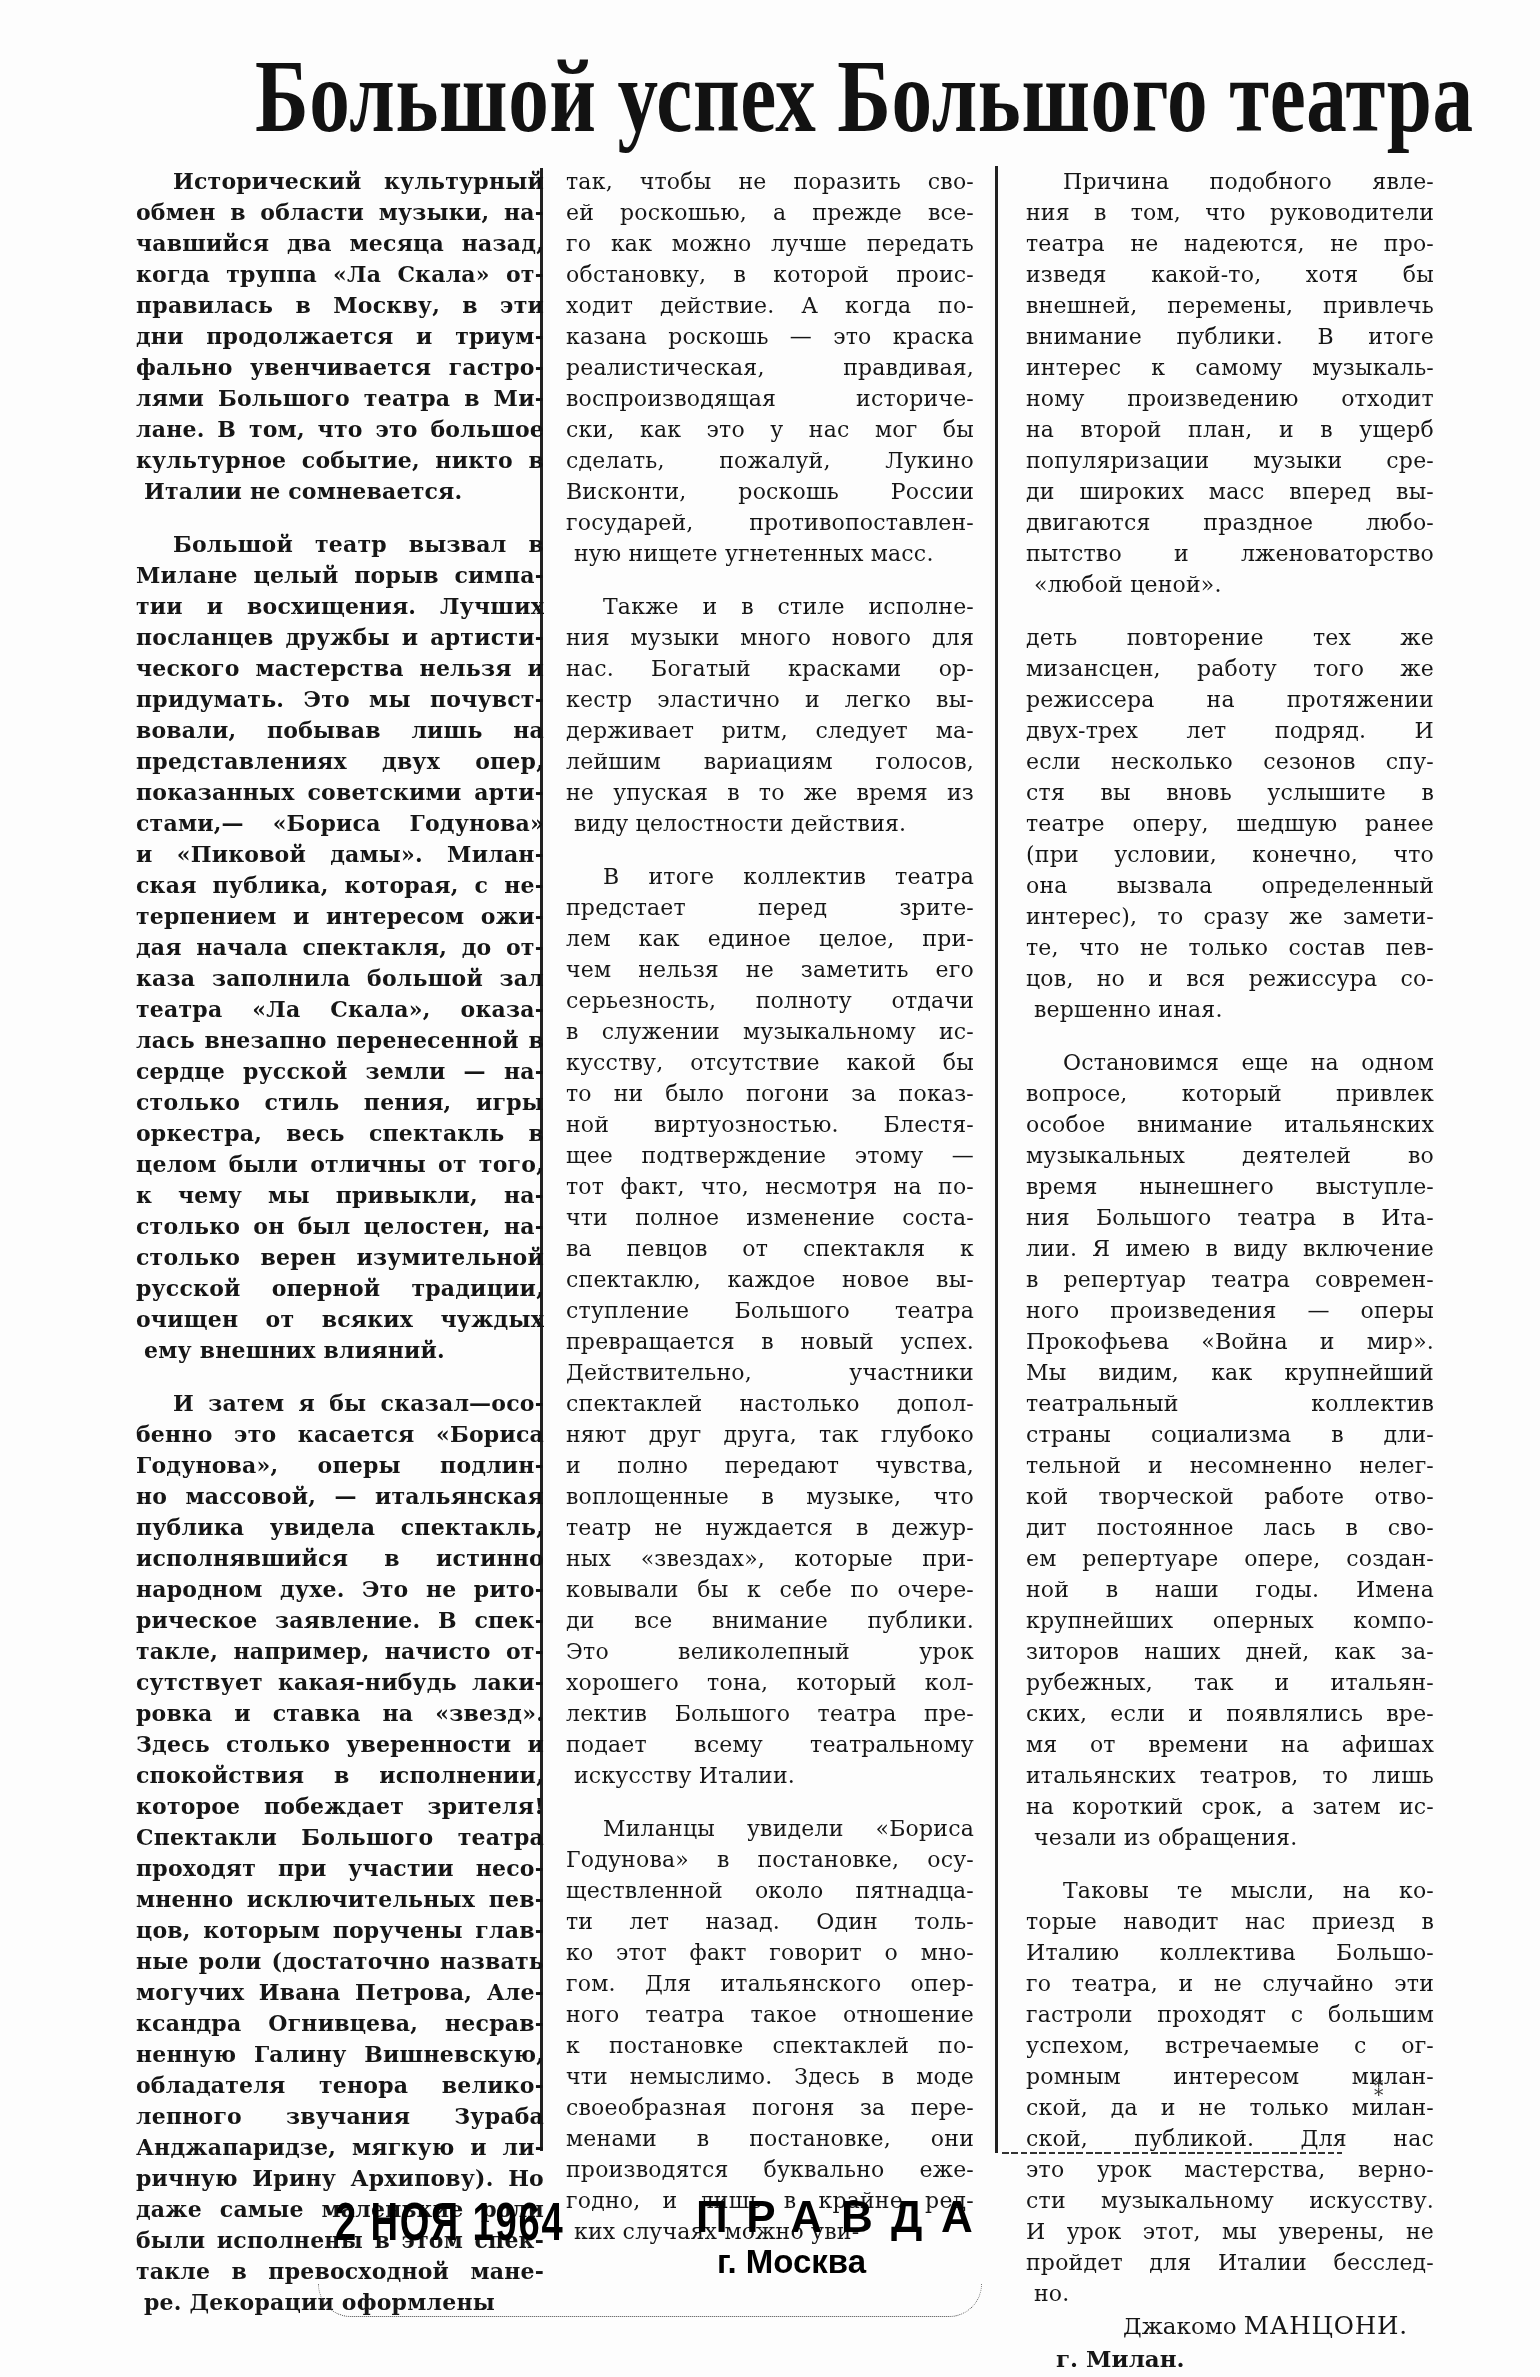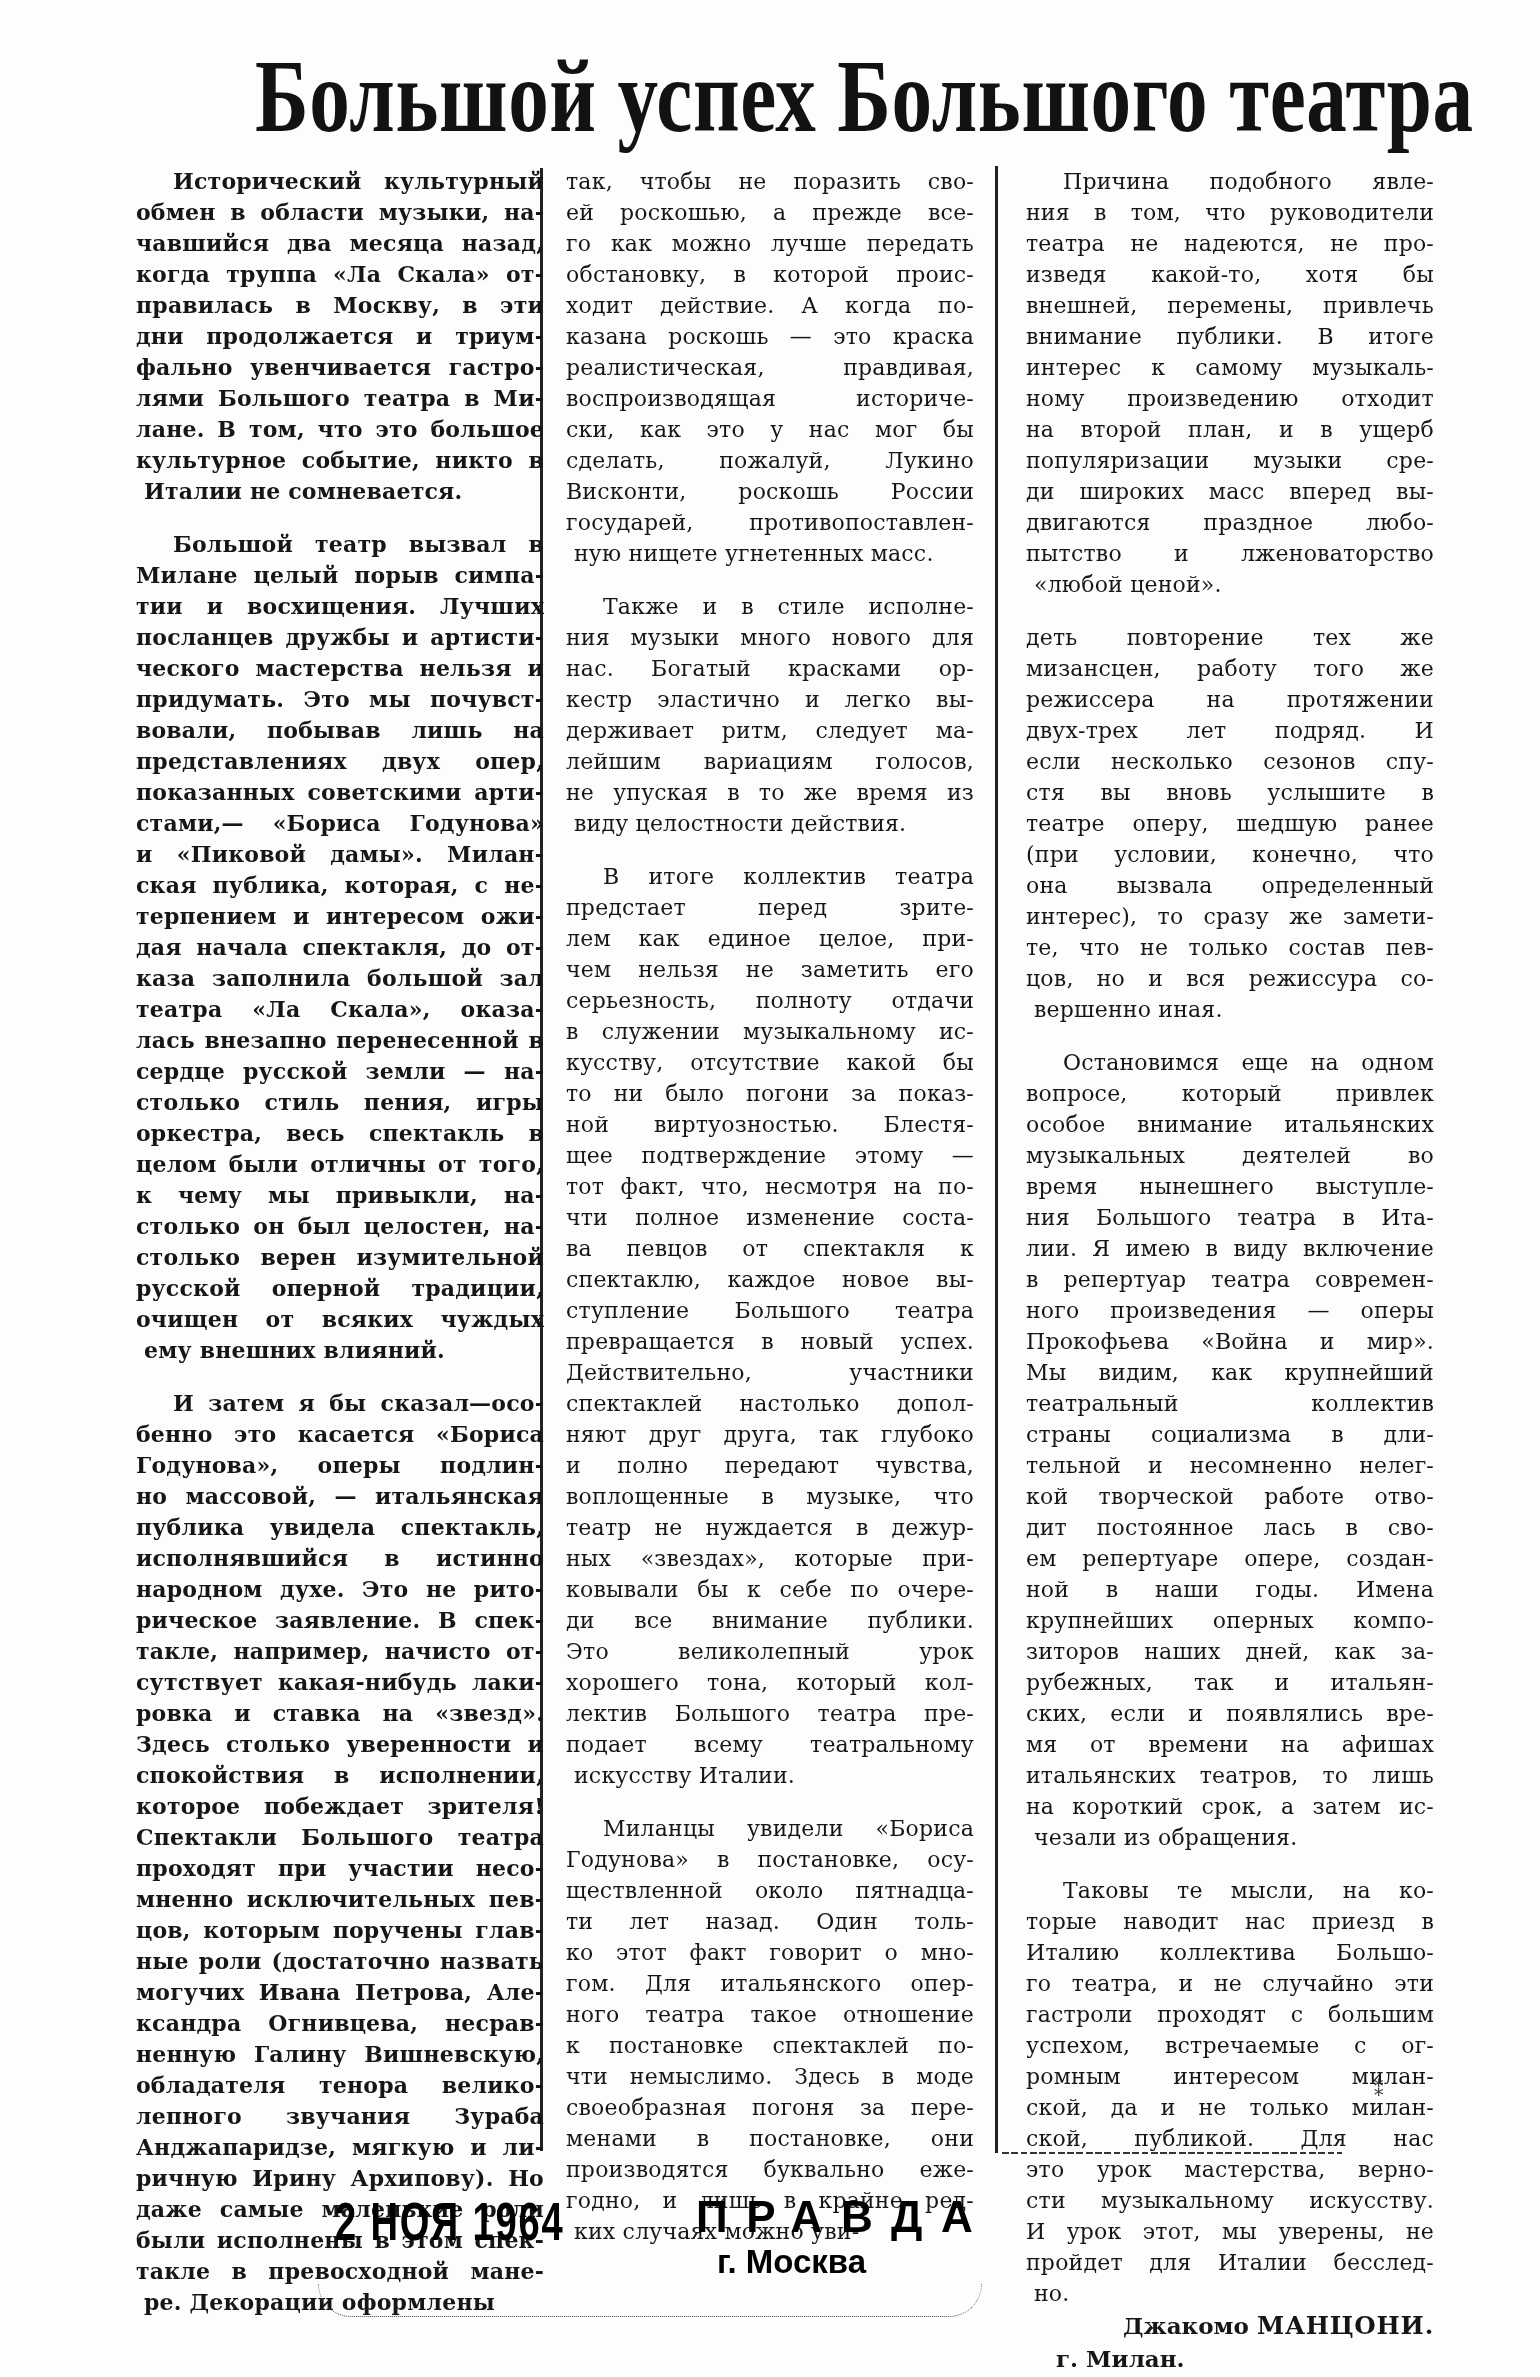--- a/index.html
+++ b/index.html
@@ -23,21 +23,21 @@
     overflow: hidden; letter-spacing: 0.2px;
   }
   .line.first { text-indent: 37px; }
   .line.last { text-align-last: left; margin-left: 8px; }
   .rule-v { position: absolute; width: 2.5px; background: #222; }
   .rule-1 { left: 540px; top: 168px; height: 1983px; }
   .rule-2 { left: 995px; top: 166px; height: 1987px; }
   .rule-h { position: absolute; left: 1002px; top: 2152px; width: 340px; height: 1.7px;
             background: repeating-linear-gradient(90deg,#333 0 6.8px,transparent 6.8px 9.3px); }
   .sig-name { display:block; height: 34px; line-height: 34px; font-size: 23px;
-              font-weight: bold; padding-left: 97px; white-space: nowrap; }
+              font-weight: normal; padding-left: 97px; white-space: nowrap; }
   .sig-name .surname { letter-spacing: 0.8px; font-size: 24.6px; }
   .sig-city { display:block; height: 31px; line-height: 31px; font-size: 23px;
               font-weight: bold; padding-left: 30px; }
   .stamp { position: absolute; left: 301px; top: 2182px; width: 696px; height: 136px;
            font-family: "Liberation Sans", sans-serif; color: #000000; text-decoration: underline; }
   .stamp-date { position: absolute; left: 34px; top: 8.5px; font-size: 53px;
                 transform: scaleX(0.72); transform-origin: left top;
                 font-weight: bold; letter-spacing: 2.5px; white-space: nowrap; }
   .stamp-paper { position: absolute; left: 395px; top: 10.2px; font-size: 44px;
                  letter-spacing: 18.7px; white-space: nowrap; font-weight: bold; }

